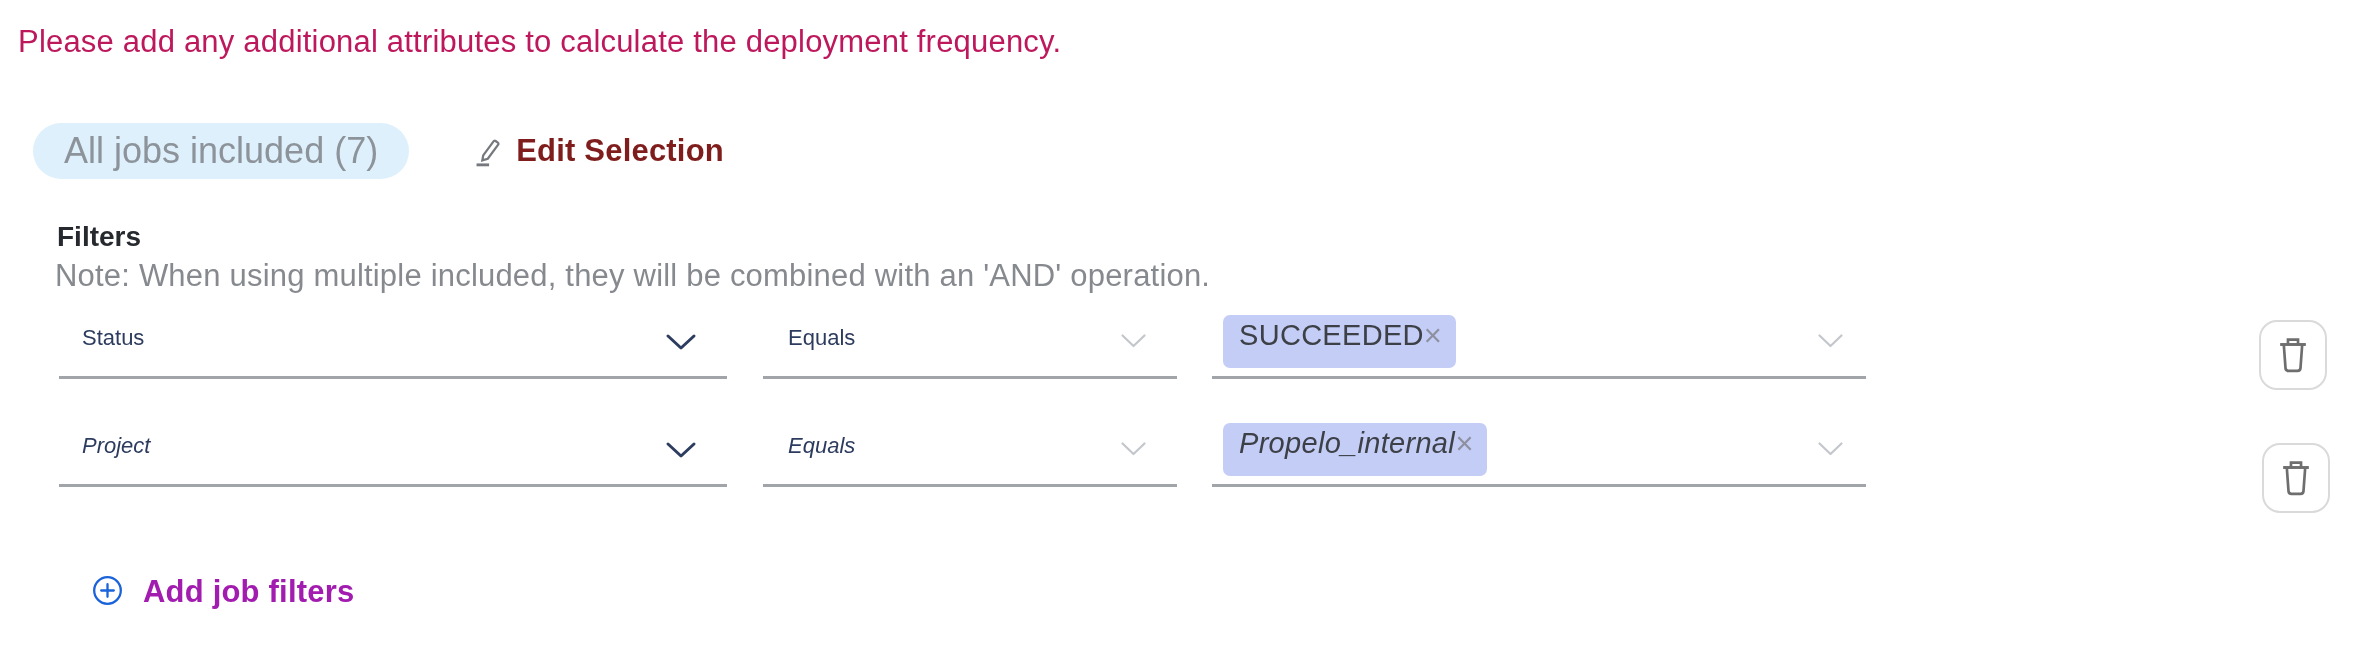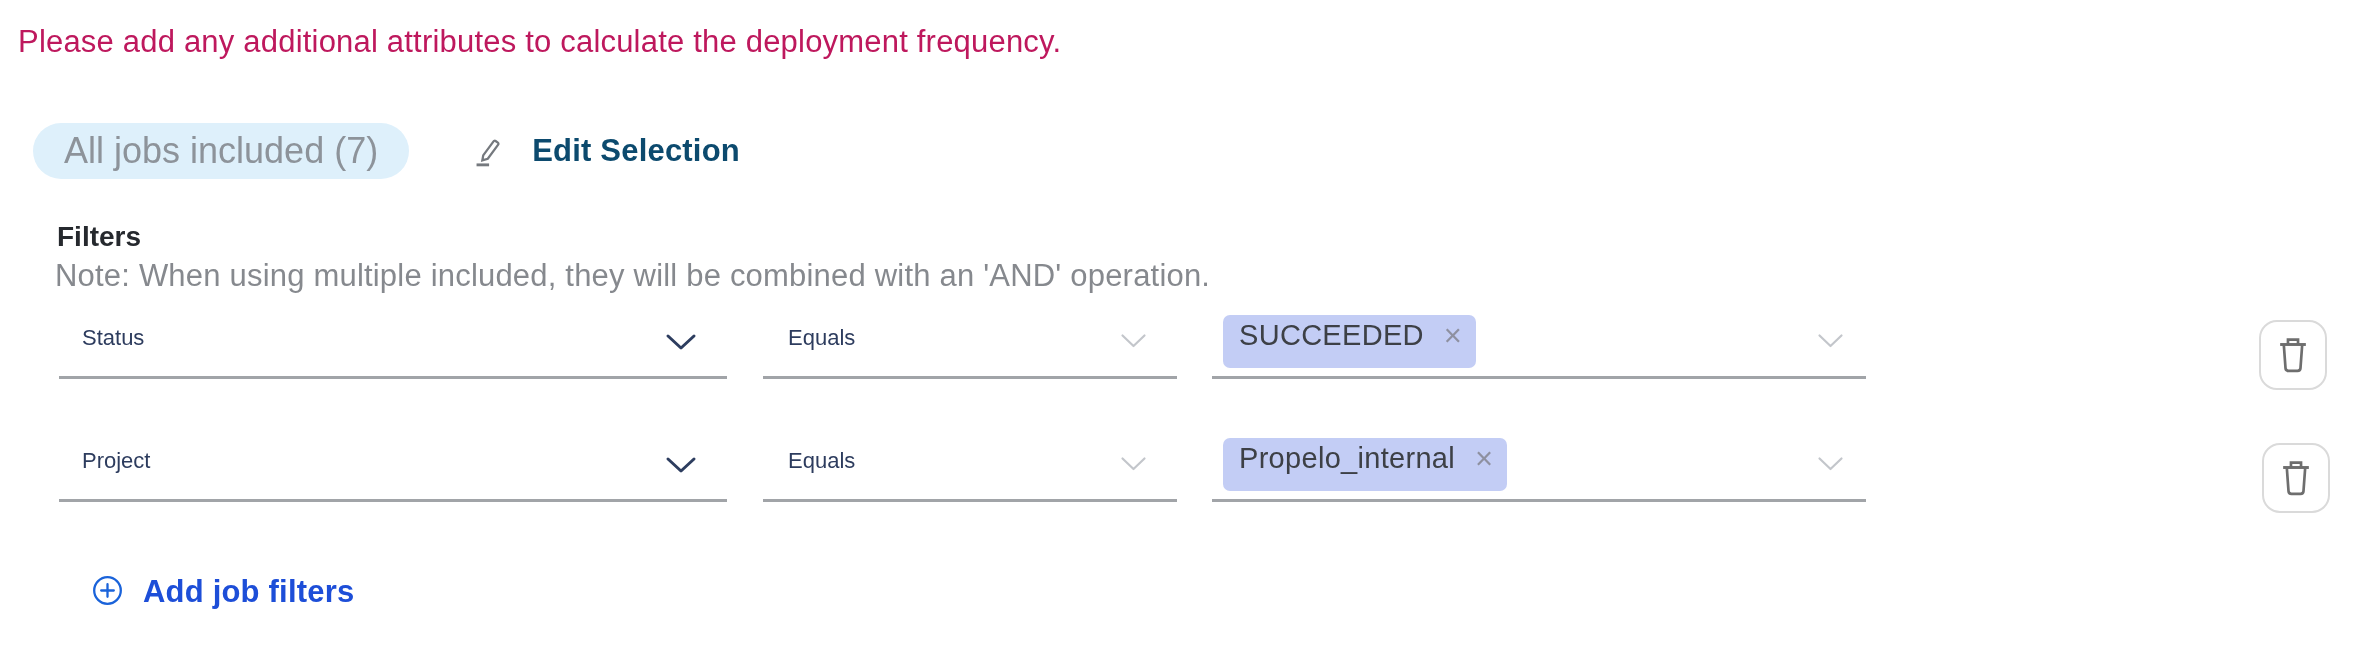--- a/index.html
+++ b/index.html
@@ -20,74 +20,74 @@
   .jobs-row { position:absolute; left:33px; top:122px; height:58px; display:flex; align-items:center; }
   .jobs-badge {
     height:56px; padding:0 31px; border-radius:28px;
     background:#def0fb; color:#8d939a; font-size:36px;
     display:inline-flex; align-items:center;
   }
   .edit-link {
     margin-left:62px; display:inline-flex; align-items:center; gap:13px;
     cursor:pointer; text-decoration:none;
   }
-  .edit-link .lbl { color:#0c4a6e; font-size:31px; font-weight:700; letter-spacing:.2px;margin-left:16px; }
+  .edit-link .lbl { color:#7f1d1d; font-size:31px; font-weight:700; letter-spacing:.2px; }
   .edit-icon { display:inline-flex; }
 
   .filters-heading {
     position:absolute; left:57px; top:200px;
     font-size:28px; font-weight:700; color:#26292e;margin-top:21px;
   }
   .filters-note {
     position:absolute; left:55px; top:258px;
     font-size:31px; color:#86898e; letter-spacing:.2px;
   }
 
   
   .filter-row { position:absolute; left:0; width:2376px; height:74px; }
   .row-1 { top:305px; }
-  .row-2 { top:428px; }
+  .row-2 { top:413px;font-style:italic; }
   .field {
     position:absolute; top:0; height:74px; cursor:pointer;
     border-bottom:3px solid #a1a4a8;
   }
   .field-attr { left:59px;  width:668px; }
   .field-op   { left:763px; width:414px; }
   .field-val  { left:1212px; width:654px; }
   .field .lbl {
     position:absolute; left:23px; top:0; line-height:66px;
     font-size:22px; color:#2d3c5e; white-space:nowrap;
   }
   .field-op .lbl { left:25px; }
   .chev { position:absolute; right:30px; top:28px; }
   .field-val .chev { right:22px; }
 
   .tag {
     position:absolute; left:11px; top:10px; height:53px;
     background:#c3cdf5; border-radius:7px;
     display:inline-flex; align-items:center;
-    padding:0 14px 12px 16px; gap:20px;
+    padding:0 14px 12px 16px; gap:0;
   }
   .tag .tag-text { font-size:29px; color:#3d4046; letter-spacing:.3px; white-space:nowrap; }
   .tag .tag-x { font-size:31px; color:#8e90a0; cursor:pointer; line-height:1; }
 
   .trash-btn {
     position:absolute; width:68px; height:70px;
     background:#ffffff; border:2px solid #dadada; border-radius:18px;
     display:flex; align-items:center; justify-content:center; cursor:pointer;
   }
   .trash-1 { left:2259px; top:320px; }
   .trash-2 { left:2262px; top:443px; }
 
   .add-link {
     position:absolute; left:92px; top:572px; height:40px;
     display:inline-flex; align-items:center; gap:20px;
     background:none; border:none; cursor:pointer;
   }
-  .add-link .lbl { color:#1d4ed8; font-size:31px; font-weight:600; letter-spacing:.2px; }
+  .add-link .lbl { color:#a21caf; font-size:31px; font-weight:600; letter-spacing:.2px; }
 </style>
 </head>
 <body>
 
 <div class="screen">
 
   <div class="instruction">Please add any additional attributes to calculate the deployment frequency.</div>
 
   <div class="jobs-row">
     <div class="jobs-badge">All jobs included (7)</div>

